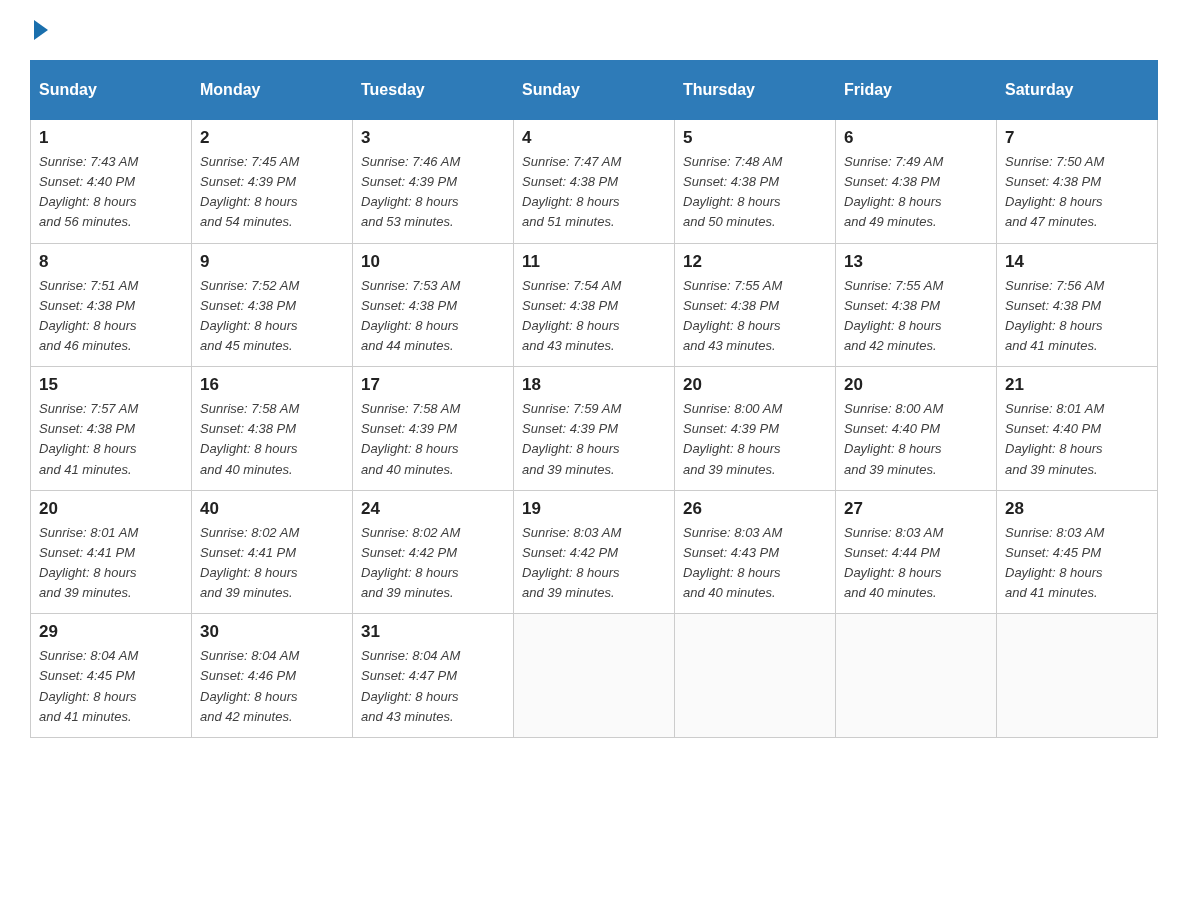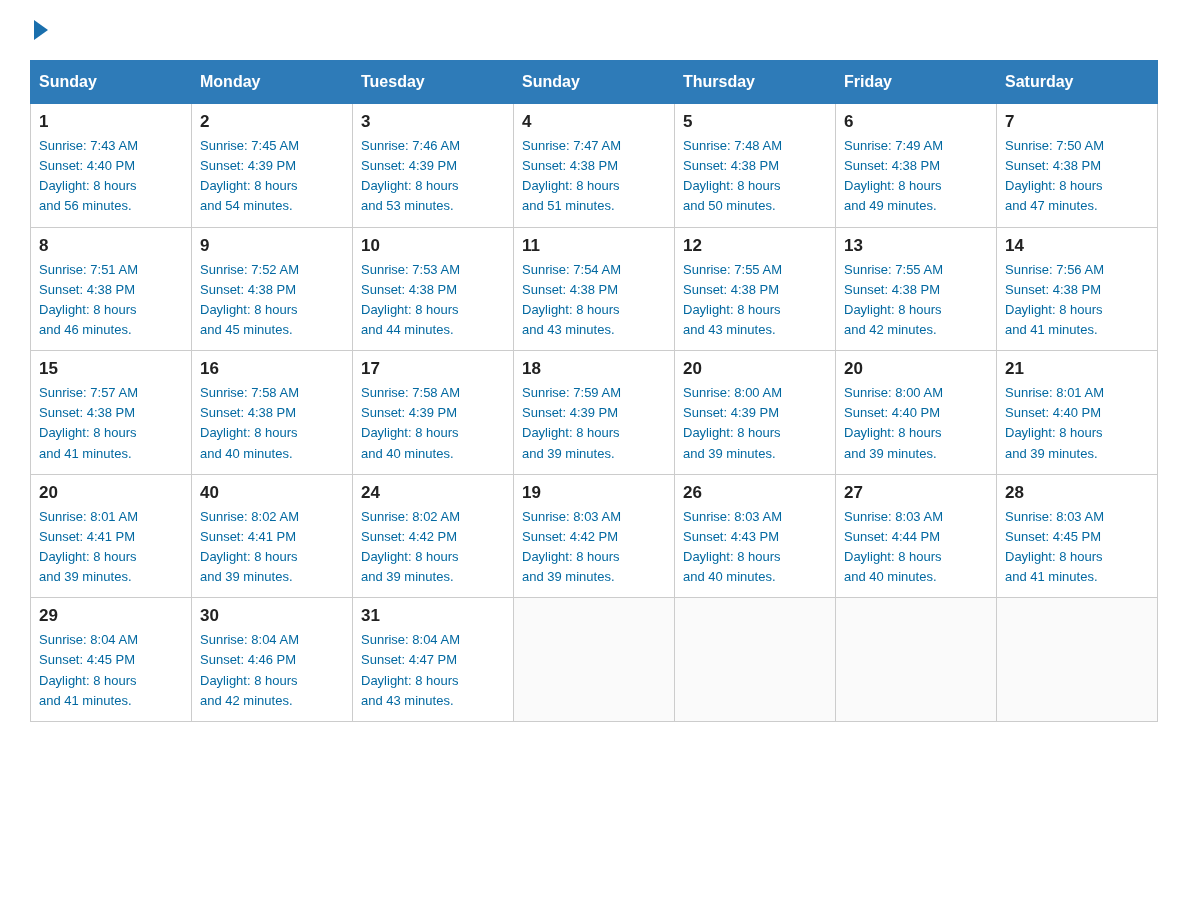--- a/index.html
+++ b/index.html
@@ -62,21 +62,21 @@
     table {
       width: 100%;
       border-collapse: collapse;
       table-layout: fixed;
     }
     thead th {
       background-color: #2e7bb8;
       color: #fff;
       font-size: 16px;
       font-weight: bold;
-      padding: 12px 8px;
+      padding: 20px 8px;
       text-align: left;
       border: 1px solid #2e7bb8;
     }
     tbody td {
       border: 1px solid #ccc;
       vertical-align: top;
       padding: 8px 8px 10px 8px;
       font-size: 13.5px;
       color: #333;
       height: 110px;
@@ -86,22 +86,23 @@
     }
     .day-number {
       font-size: 17px;
       font-weight: bold;
       color: #222;
       margin-bottom: 4px;
       display: block;
     }
     .day-info {
       font-size: 13px;
-      color: #0369a1;
+      color: #404040;
       line-height: 1.55;
+      font-style: italic;
     }
     td.empty {
       background: #fafafa;
     }
   </style>
 </head>
 <body>
 
 <div class="header">
   <div class="logo">

